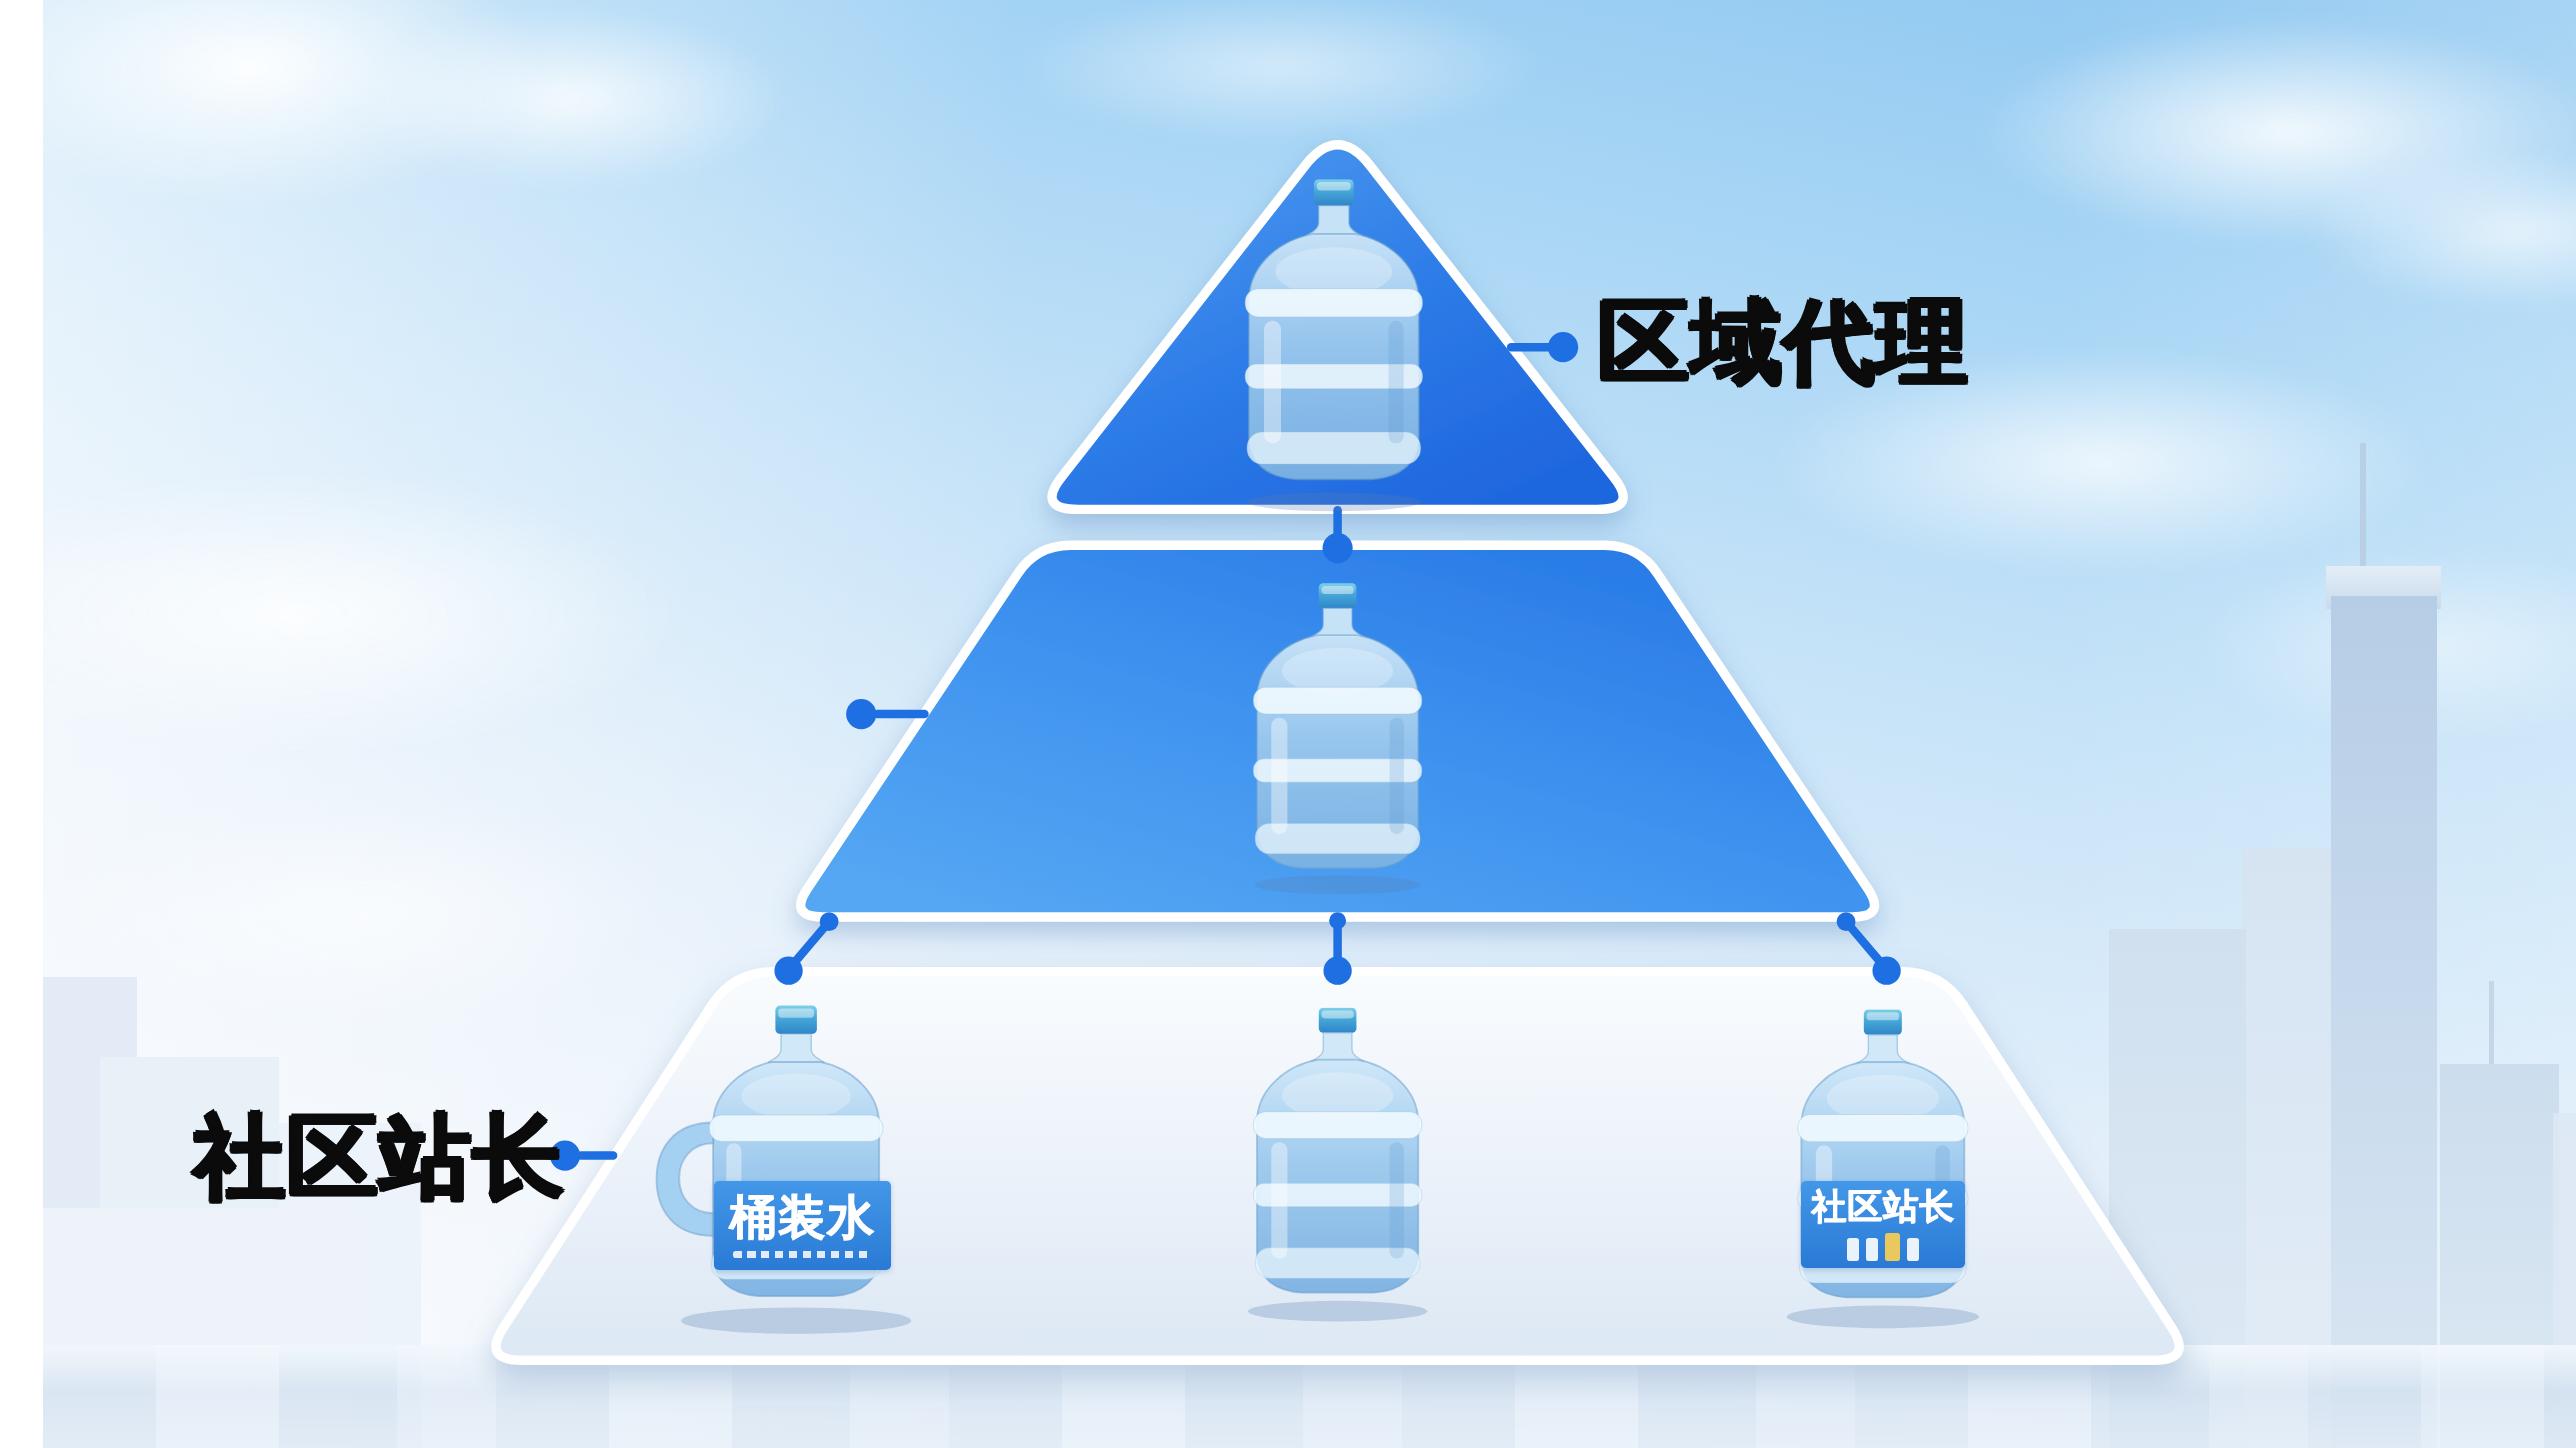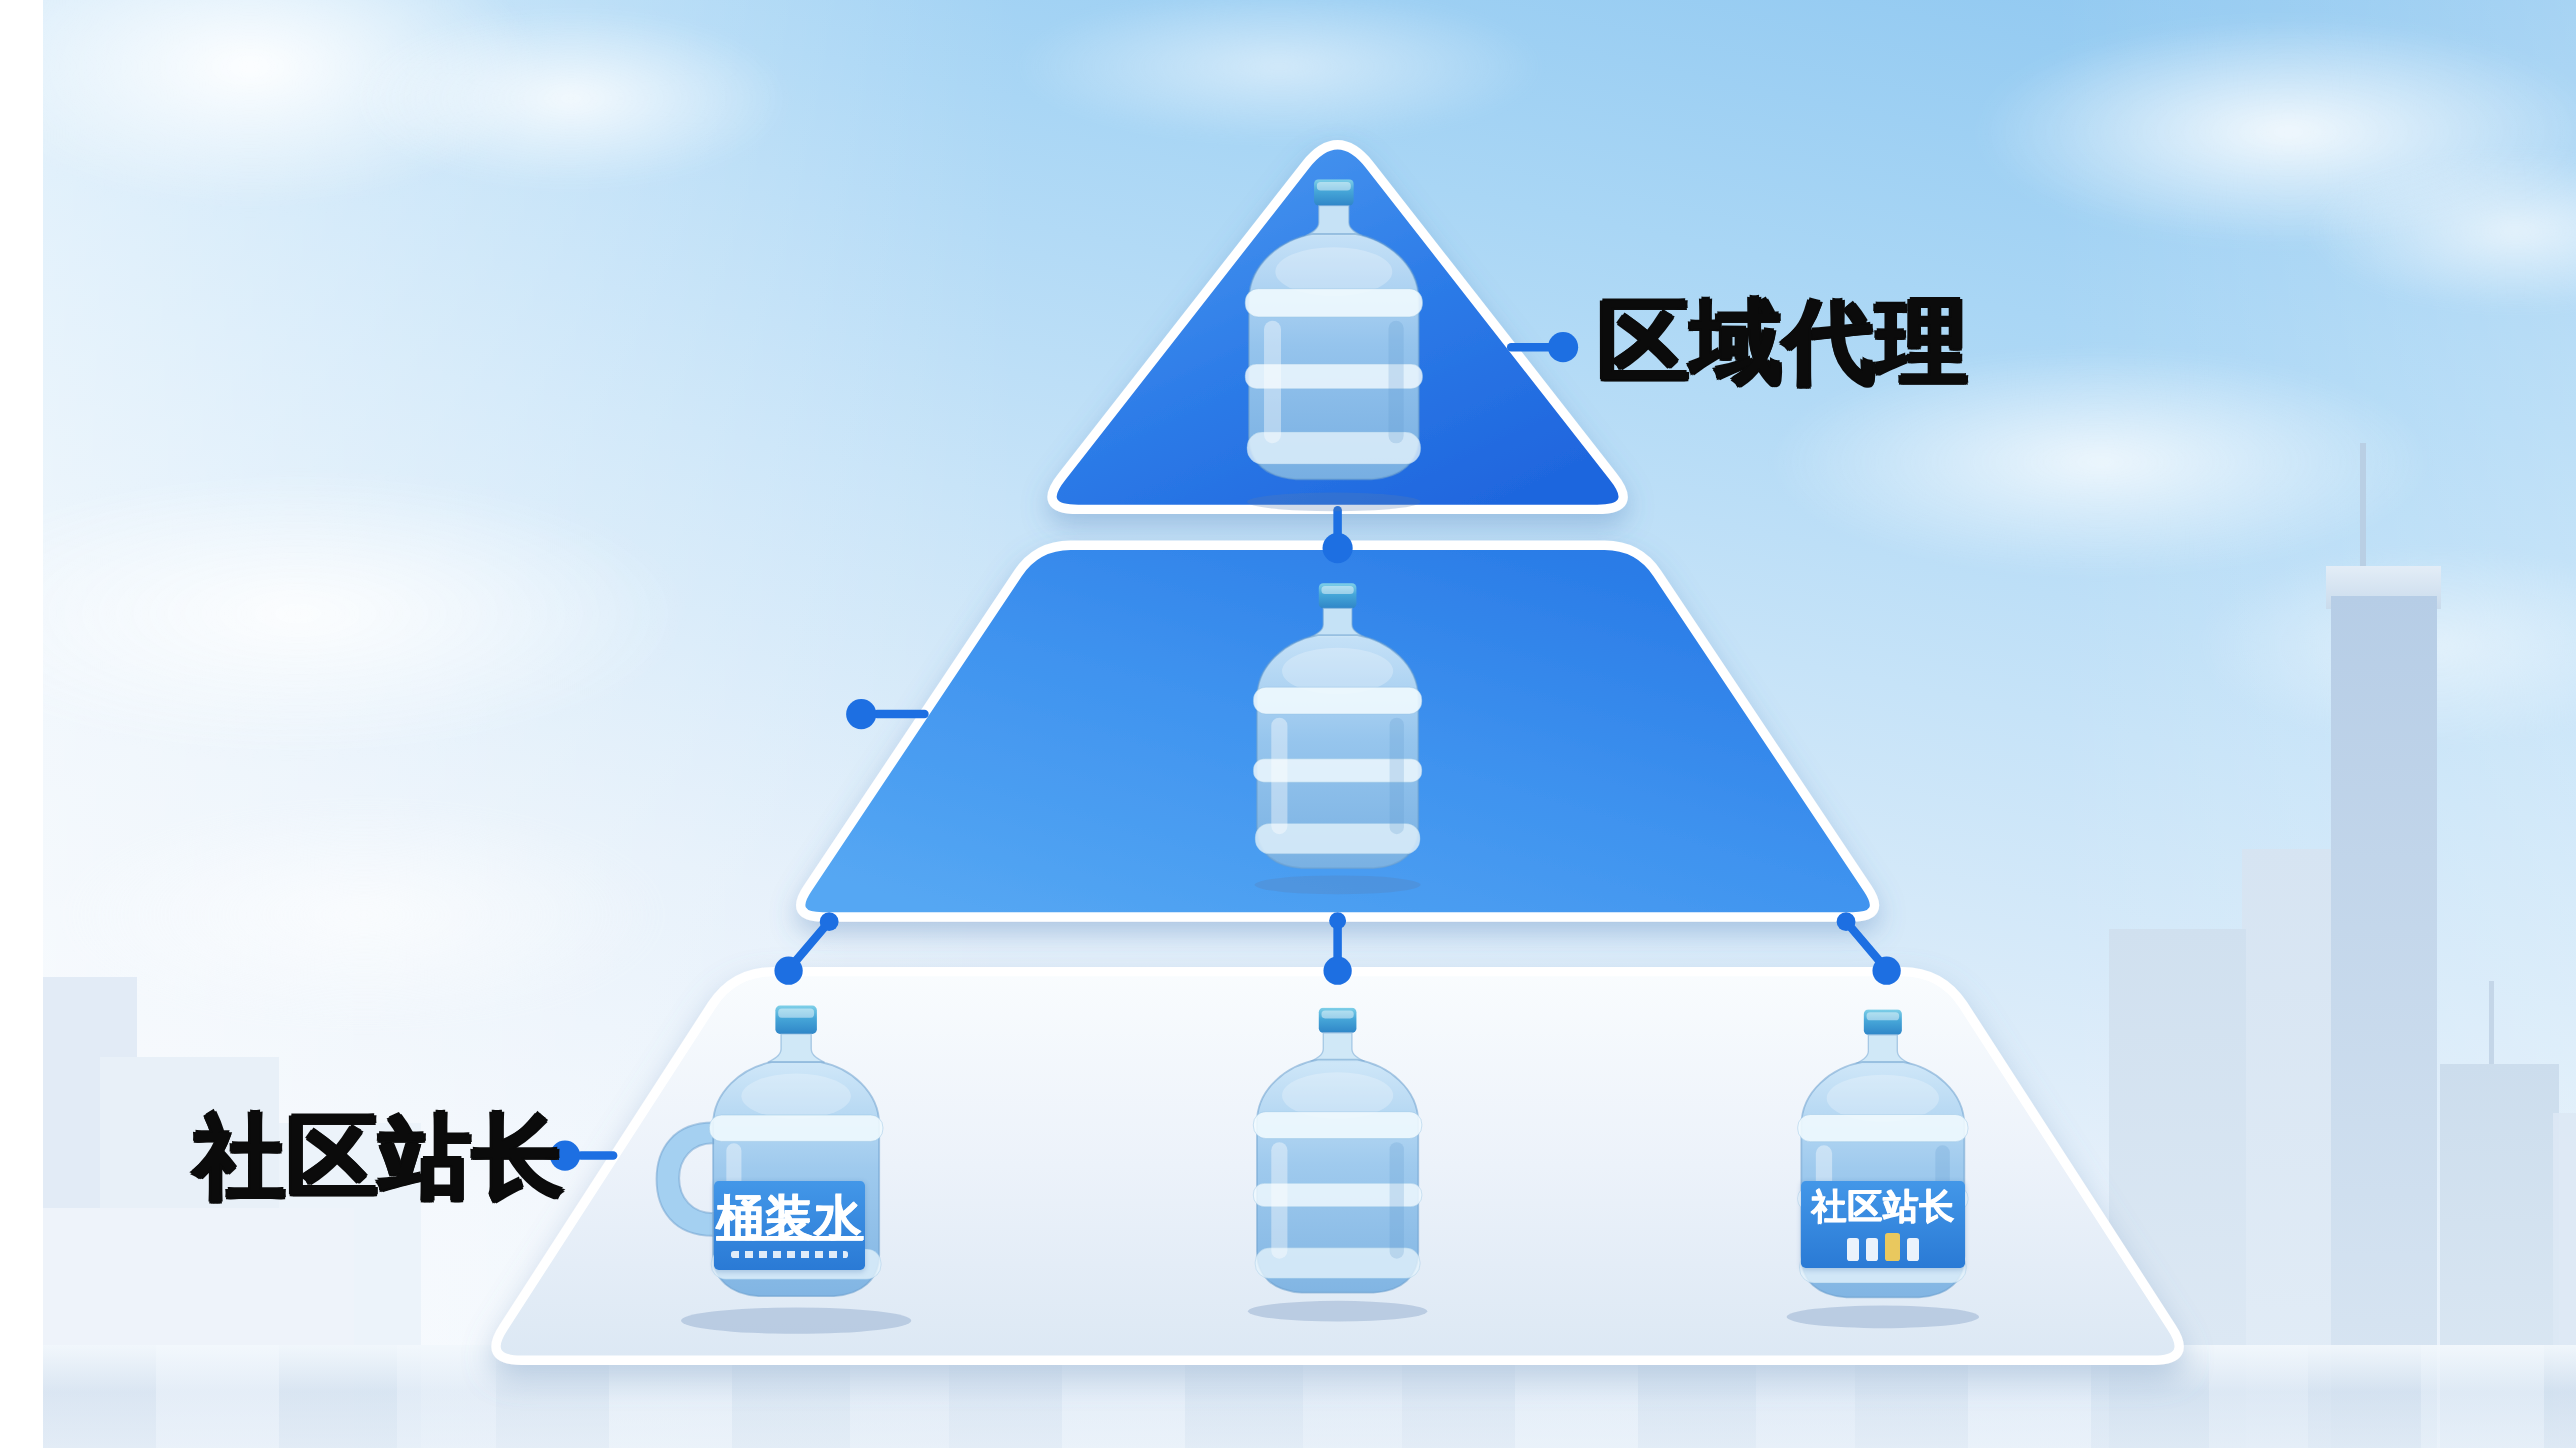--- a/index.html
+++ b/index.html
@@ -77,21 +77,21 @@
   .l2{left:314px;top:667px;}
   .l3{left:151px;top:1111px;}
   
   .plate{
     position:absolute;border-radius:4.7px;
     background:linear-gradient(180deg,#4397e8,#2a7ad5);
     box-shadow:0 1.9px 5.7px rgba(40,90,160,.25);
     display:flex;flex-direction:column;align-items:center;justify-content:center;
     color:#ffffff;text-align:center;
   }
-  .plate-left{left:671px;top:1181px;width:151px;height:89px;text-decoration:underline;}
+  .plate-left{left:671px;top:1181px;width:177px;height:89px;}
   .plate-right{left:1758px;top:1181px;width:164px;height:87px;}
   .plate-title{font-weight:800;line-height:1;white-space:nowrap;
     text-shadow:0.9px 0 0 currentColor,0 0.9px 0 currentColor;}
   .plate-left .plate-title{font-size:47px;letter-spacing:1.9px;}
   .plate-right .plate-title{font-size:35px;letter-spacing:0.9px;}
   .plate-sub{
     margin-top:11.3px;width:78%;height:6.6px;border-radius:2.8px;
     background:repeating-linear-gradient(90deg, rgba(255,255,255,.85) 0 8.5px, rgba(255,255,255,0) 8.5px 14px);
   }
   .mini-bottles{margin-top:9.4px;display:flex;gap:6.6px;align-items:flex-end;}

